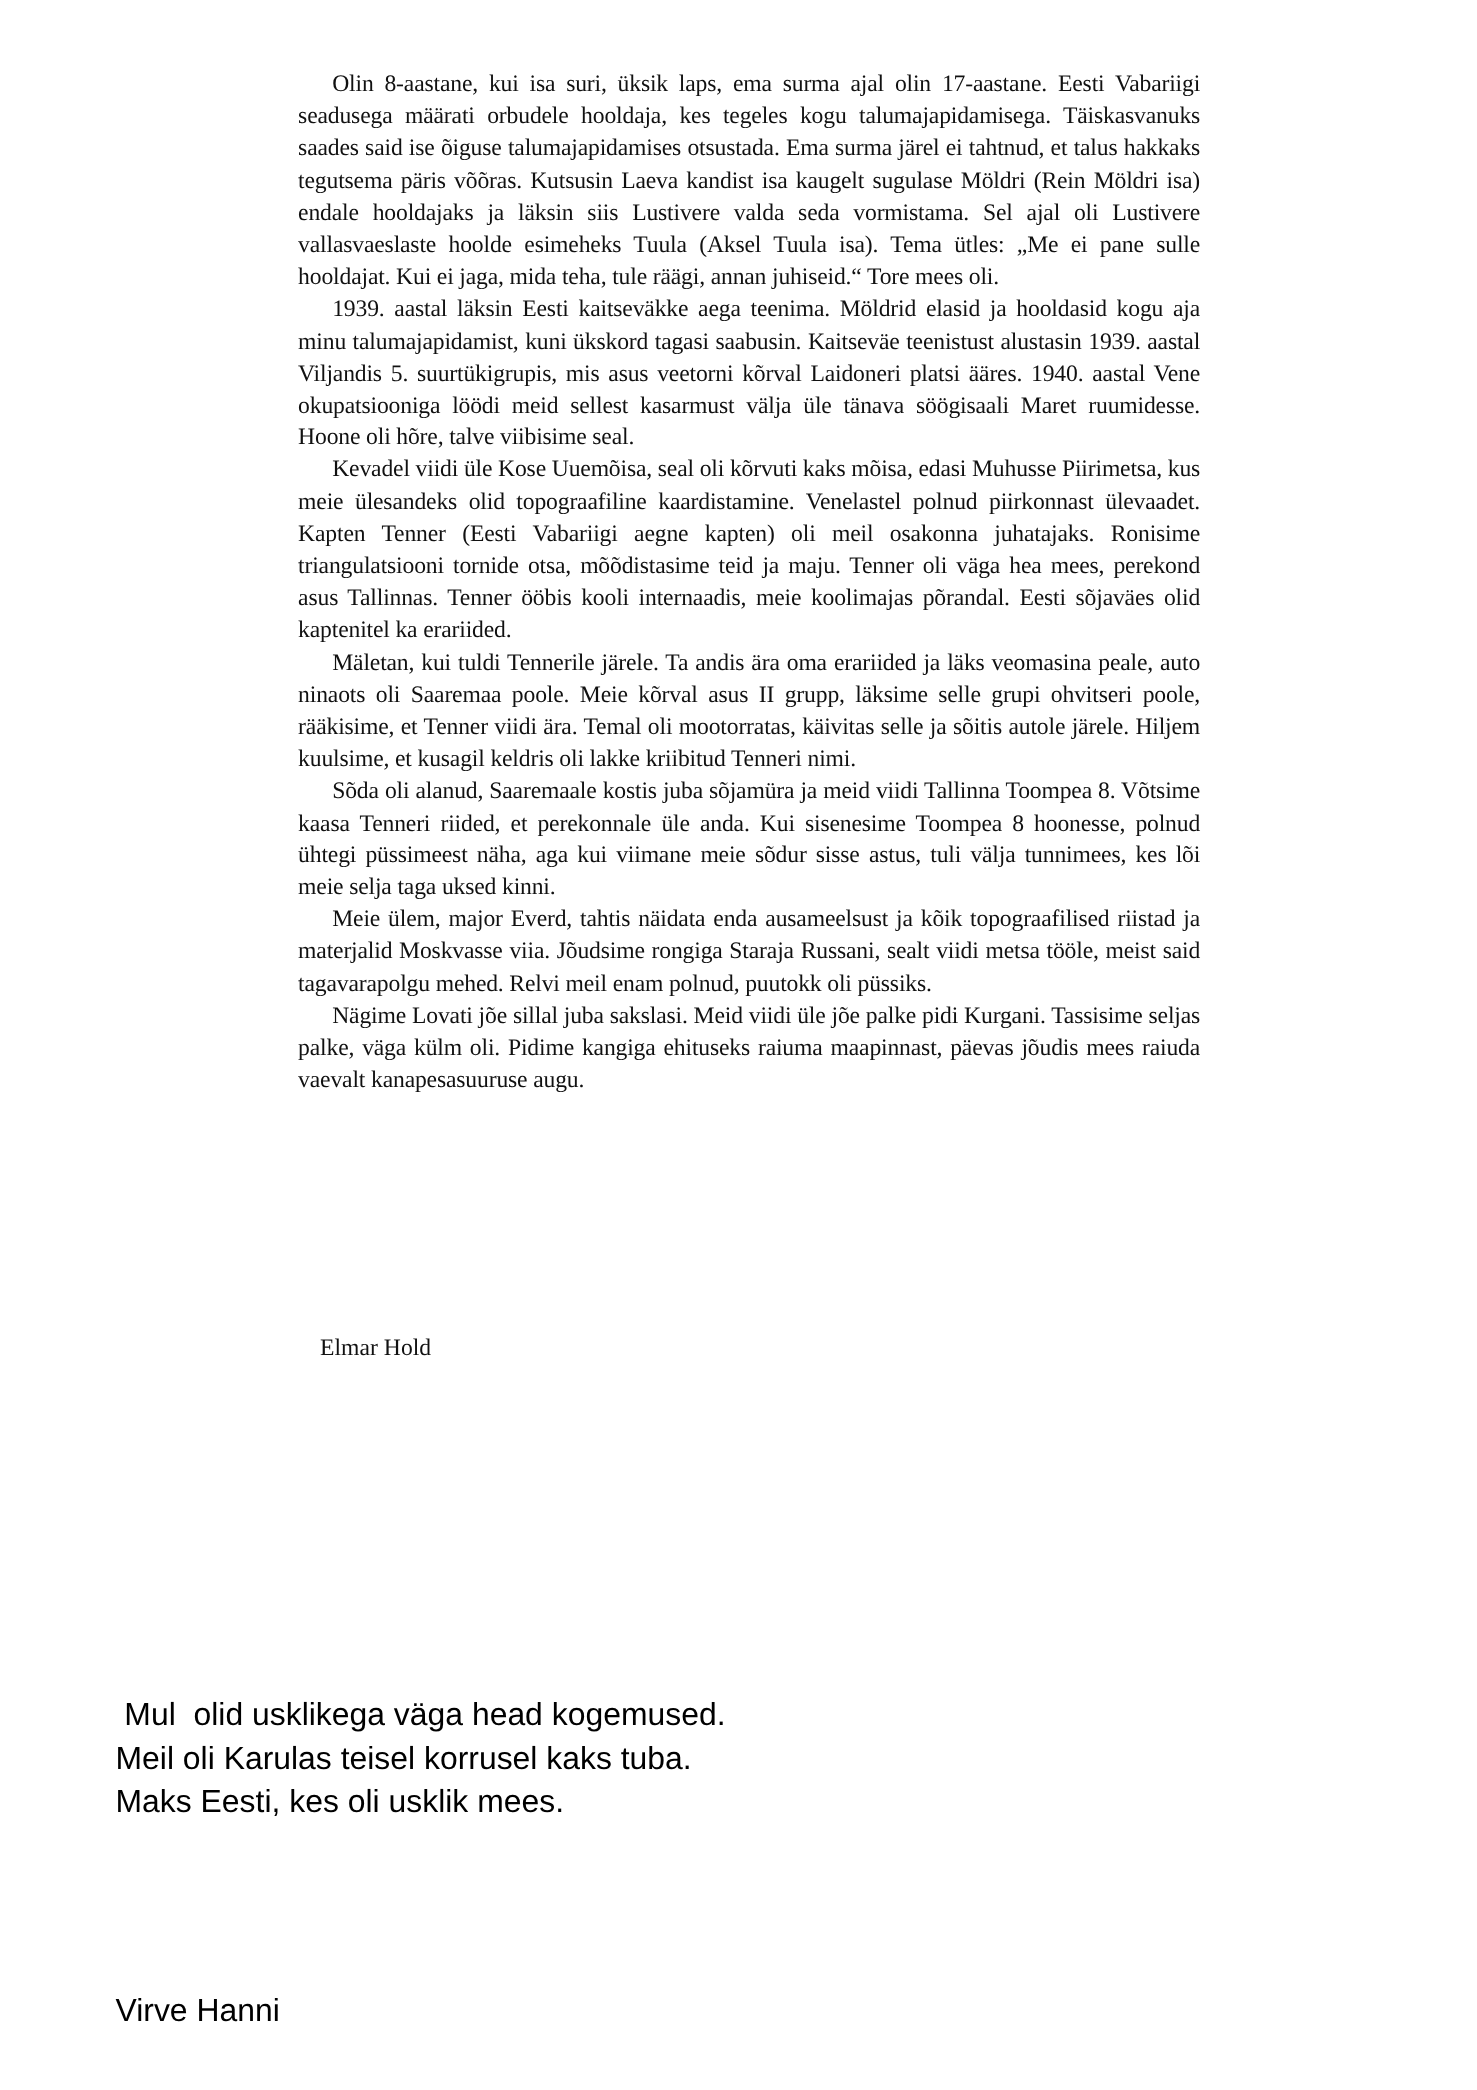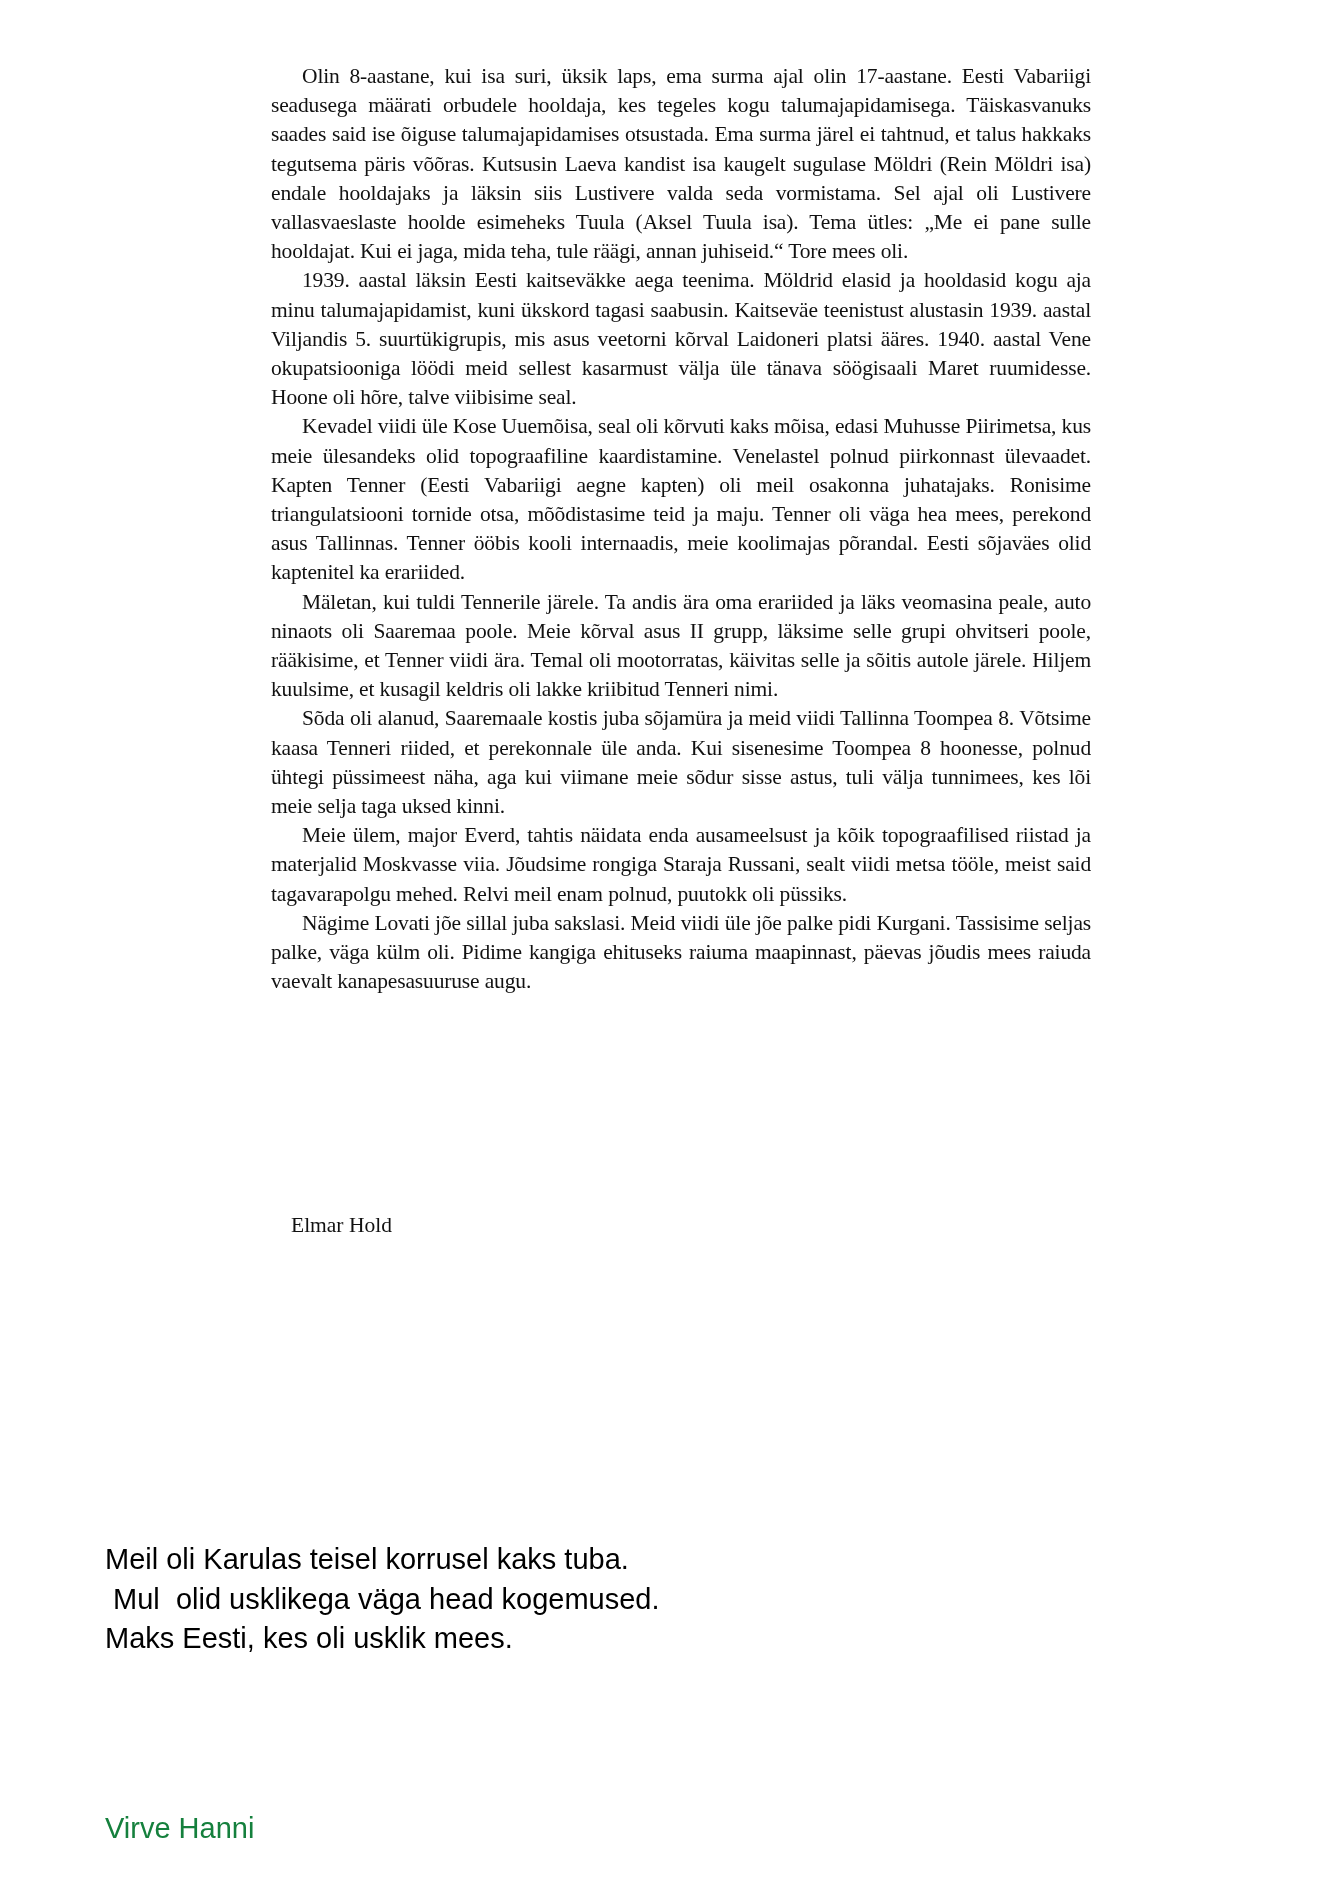--- a/index.html
+++ b/index.html
@@ -17,37 +17,37 @@
       font-family: "Liberation Serif", "DejaVu Serif", serif; font-size: 21.5px;
     }
     .sans-block {
       position: absolute; left: 105px; top: 1540px; width: 1150px;
       font-family: "Liberation Sans", "DejaVu Sans", sans-serif;
       font-size: 29px; line-height: 39.5px; color: #000;
     }
     .sans-block .line { display: block; white-space: pre; }
     .signature-2 {
       position: absolute; left: 105px; top: 1812px;
-      font-family: "Liberation Sans", "DejaVu Sans", sans-serif; font-size: 29px; color: #15803d;
+      font-family: "Liberation Sans", "DejaVu Sans", sans-serif; font-size: 29px; color: #000000;
     }
   </style>
 </head>
 <body>
 
 <div class="serif-block">
   <p>Olin 8-aastane, kui isa suri, üksik laps, ema surma ajal olin 17-aastane. Eesti Vabariigi seadusega määrati orbudele hooldaja, kes tegeles kogu talumajapidamise­ga. Täiskasvanuks saades said ise õiguse talumajapidamises otsustada. Ema surma järel ei tahtnud, et talus hakkaks tegutsema päris võõras. Kutsusin Laeva kandist isa kaugelt sugulase Möldri (Rein Möldri isa) endale hooldajaks ja läksin siis Lustivere valda seda vormistama. Sel ajal oli Lustivere vallasvaeslaste hoolde esimeheks Tuula (Aksel Tuula isa). Tema ütles: „Me ei pane sulle hooldajat. Kui ei jaga, mida teha, tule räägi, annan juhiseid.“ Tore mees oli.</p>
   <p>1939. aastal läksin Eesti kaitseväkke aega teenima. Möldrid elasid ja hooldasid kogu aja minu talumajapidamist, kuni ükskord tagasi saabusin. Kaitseväe teenistust alustasin 1939. aastal Viljandis 5. suurtükigrupis, mis asus veetorni kõrval Laidoneri platsi ääres. 1940. aastal Vene okupatsiooniga löödi meid sellest kasarmust välja üle tänava söögisaali Maret ruumidesse. Hoone oli hõre, talve viibisime seal.</p>
   <p>Kevadel viidi üle Kose Uuemõisa, seal oli kõrvuti kaks mõisa, edasi Muhusse Piirimetsa, kus meie ülesandeks olid topograafiline kaardistamine. Venelastel polnud piirkonnast ülevaadet. Kapten Tenner (Eesti Vabariigi aegne kapten) oli meil osakon­na juhatajaks. Ronisime triangulatsiooni tornide otsa, mõõdistasime teid ja maju. Tenner oli väga hea mees, perekond asus Tallinnas. Tenner ööbis kooli internaadis, meie koolimajas põrandal. Eesti sõjaväes olid kaptenitel ka erariided.</p>
   <p>Mäletan, kui tuldi Tennerile järele. Ta andis ära oma erariided ja läks veomasina peale, auto ninaots oli Saaremaa poole. Meie kõrval asus II grupp, läksime selle grupi ohvitseri poole, rääkisime, et Tenner viidi ära. Temal oli mootorratas, käivitas selle ja sõitis autole järele. Hiljem kuulsime, et kusagil keldris oli lakke kriibitud Tenneri nimi.</p>
   <p>Sõda oli alanud, Saaremaale kostis juba sõjamüra ja meid viidi Tallinna Toompea 8. Võtsime kaasa Tenneri riided, et perekonnale üle anda. Kui sisenesime Toompea 8 hoonesse, polnud ühtegi püssimeest näha, aga kui viimane meie sõdur sisse astus, tuli välja tunnimees, kes lõi meie selja taga uksed kinni.</p>
   <p>Meie ülem, major Everd, tahtis näidata enda ausameelsust ja kõik topograafilised riistad ja materjalid Moskvasse viia. Jõudsime rongiga Staraja Russani, sealt viidi metsa tööle, meist said tagavarapolgu mehed. Relvi meil enam polnud, puutokk oli püssiks.</p>
   <p>Nägime Lovati jõe sillal juba sakslasi. Meid viidi üle jõe palke pidi Kurgani. Tassisime seljas palke, väga külm oli. Pidime kangiga ehituseks raiuma maapinnast, päevas jõudis mees raiuda vaevalt kanapesasuuruse augu.</p>
 </div>
 
 <div class="signature-1">Elmar Hold</div>
 
 <div class="sans-block">
+  <span class="line"> Mul  olid usklikega väga head kogemused.</span>
   <span class="line">Meil oli Karulas teisel korrusel kaks tuba.</span>
-  <span class="line"> Mul  olid usklikega väga head kogemused.</span>
   <span class="line">Maks Eesti, kes oli usklik mees.</span>
 </div>
 
 <div class="signature-2">Virve Hanni</div>
 
 </body></html>

